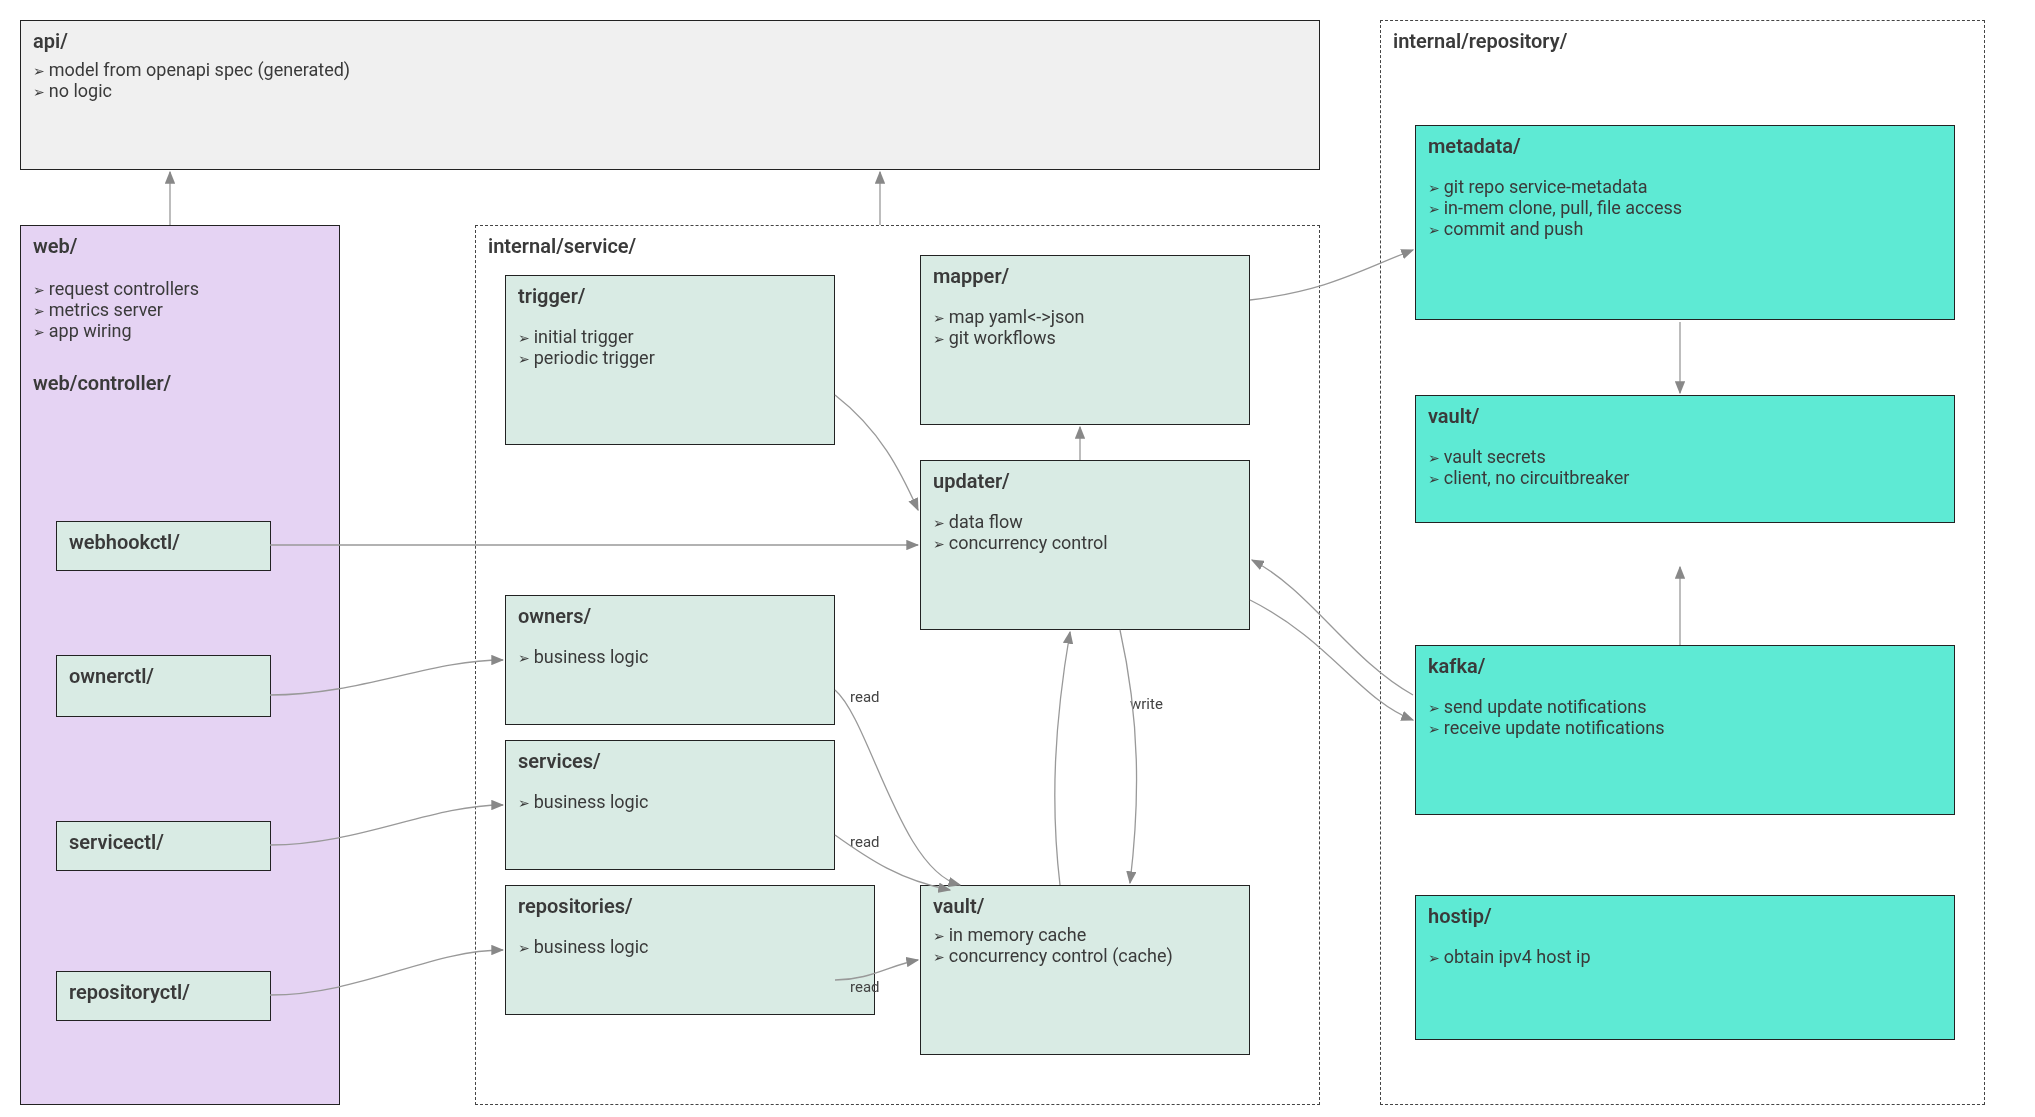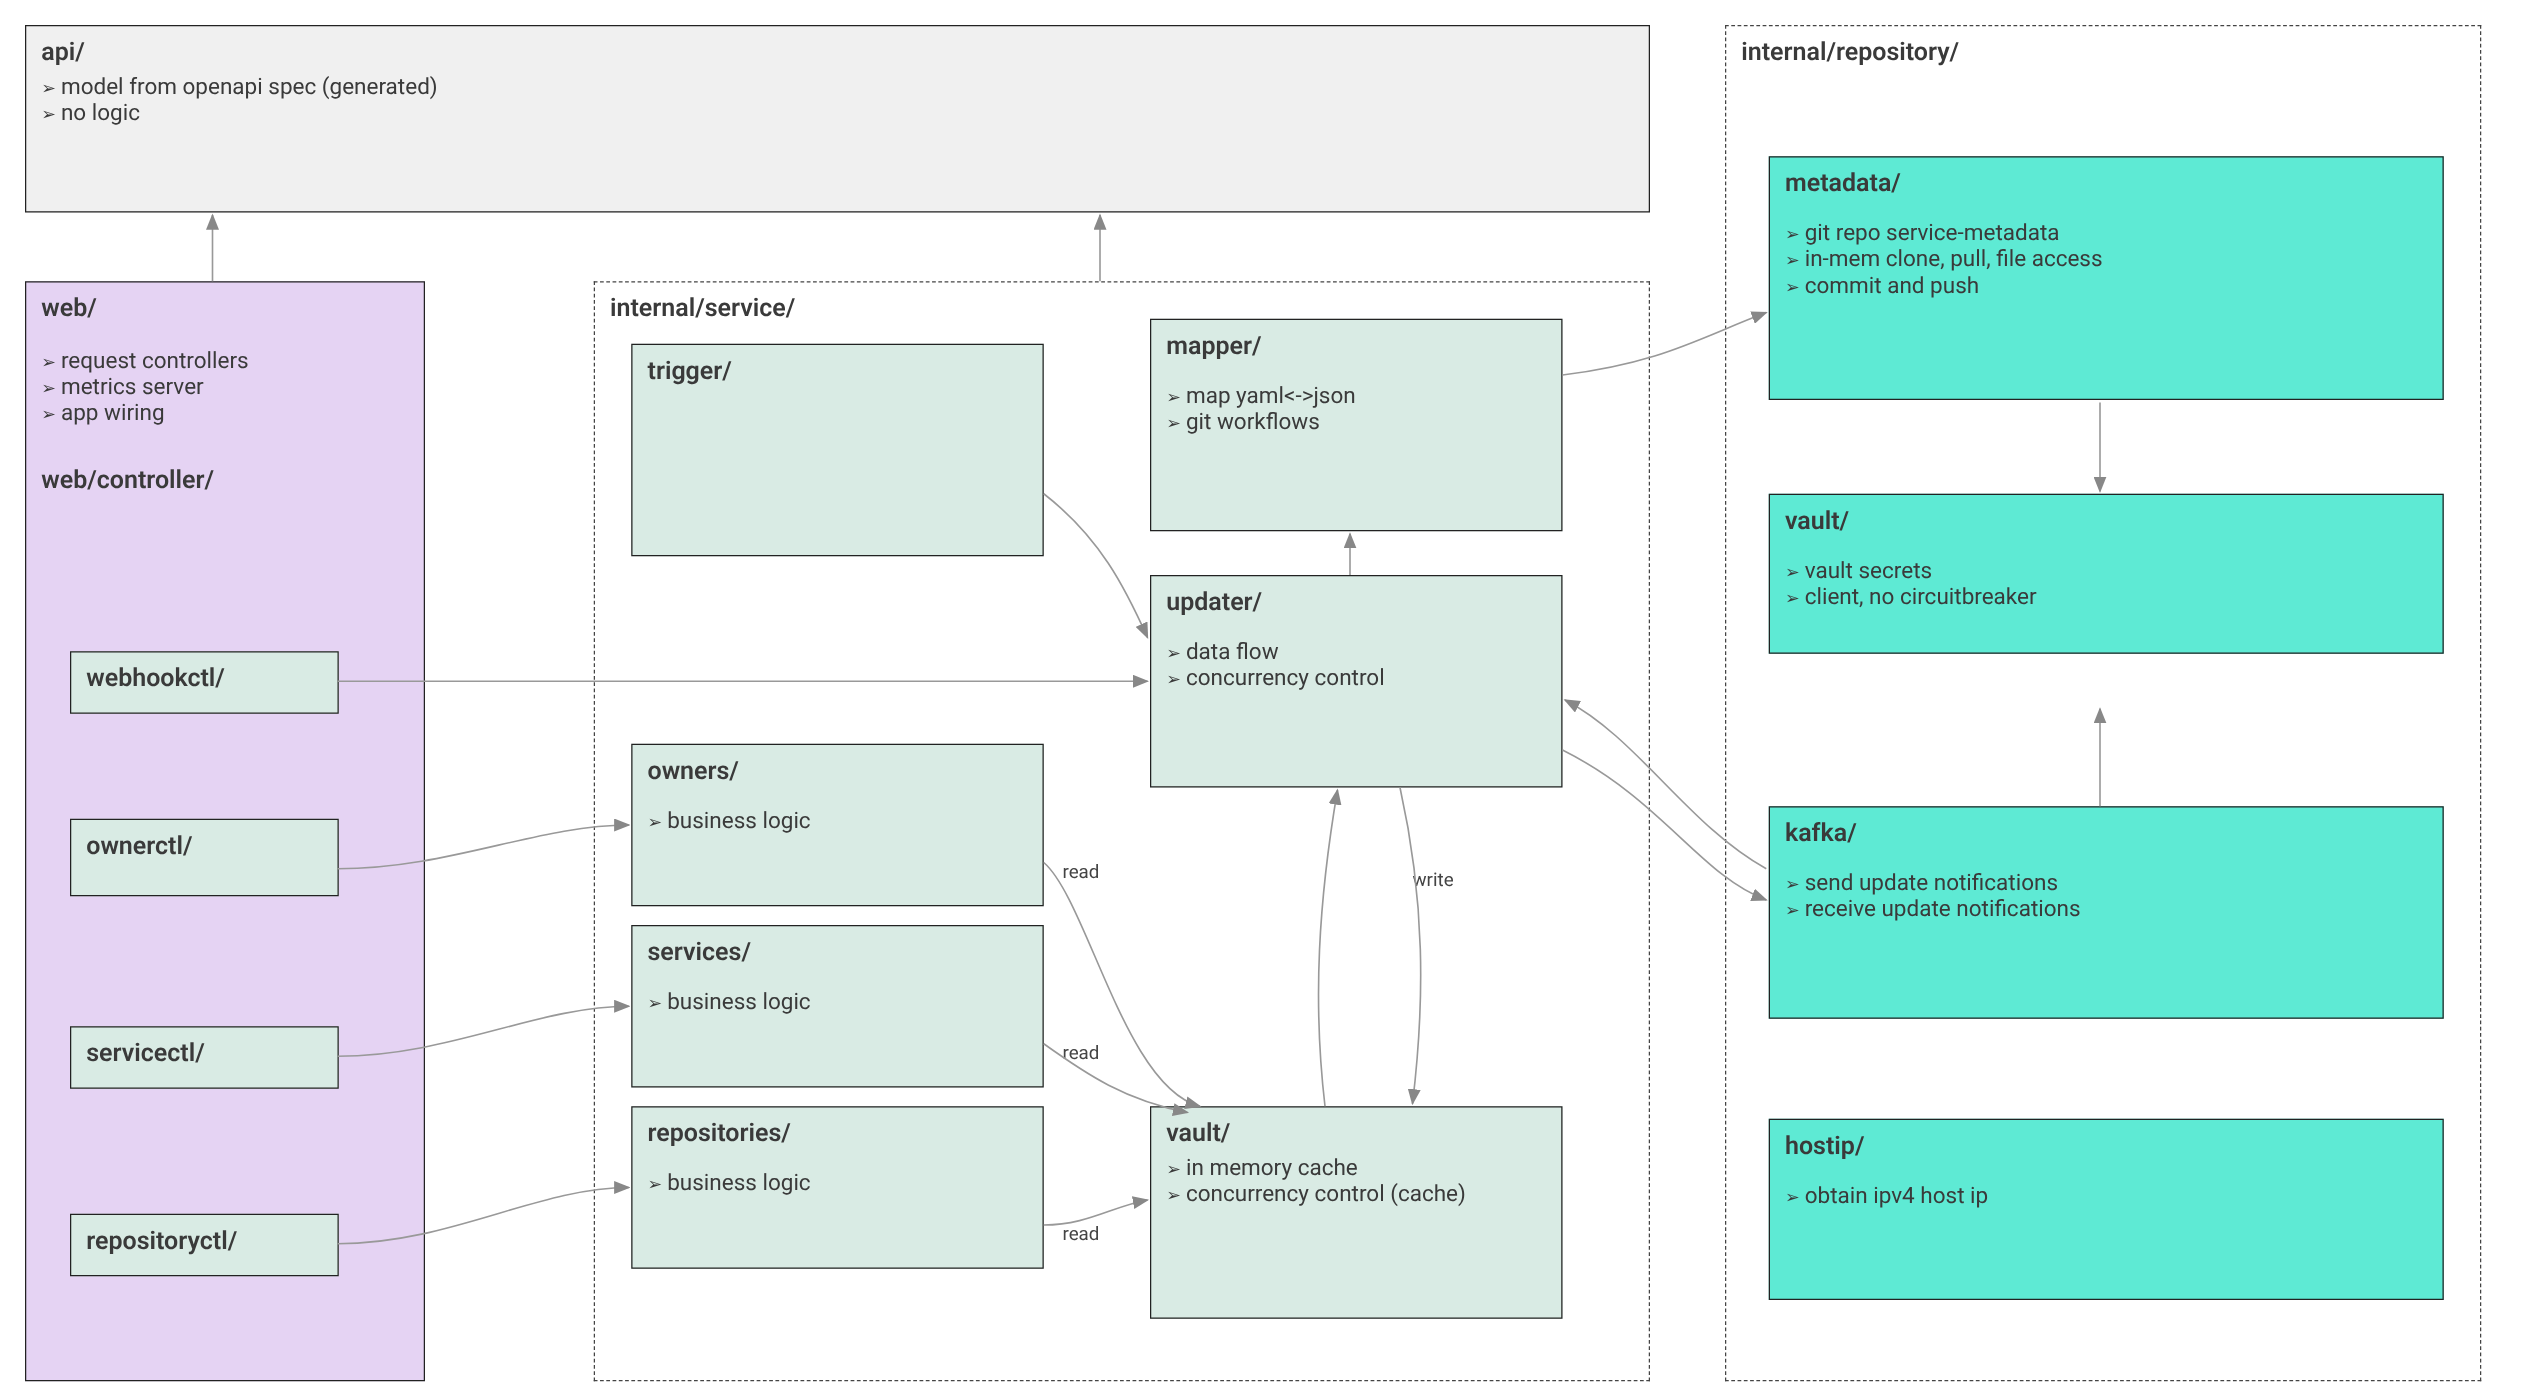--- a/index.html
+++ b/index.html
@@ -94,20 +94,24 @@
     <div class="title">repositoryctl/</div>
   </div>
 </div>
 
 <div class="container" style="left:475px; top:225px; width:845px; height:880px;">
   <div class="title">internal/service/</div>
 </div>
 
 <div class="box green" style="left:505px; top:275px; width:330px; height:170px;">
   <div class="title">trigger/</div>
+  <ul class="items" style="margin-top:18px">
+    <li>initial trigger</li>
+    <li>periodic trigger</li>
+  </ul>
 </div>
 
 <div class="box green" style="left:920px; top:255px; width:330px; height:170px;">
   <div class="title">mapper/</div>
   <ul class="items" style="margin-top:18px">
     <li>map yaml&lt;-&gt;json</li>
     <li>git workflows</li>
   </ul>
 </div>
 
@@ -126,21 +130,21 @@
   </ul>
 </div>
 
 <div class="box green" style="left:505px; top:740px; width:330px; height:130px;">
   <div class="title">services/</div>
   <ul class="items" style="margin-top:18px">
     <li>business logic</li>
   </ul>
 </div>
 
-<div class="box green" style="left:505px; top:885px; width:330px; height:130px;">
+<div class="box green" style="left:505px; top:885px; width:370px; height:130px;">
   <div class="title">repositories/</div>
   <ul class="items" style="margin-top:18px">
     <li>business logic</li>
   </ul>
 </div>
 
 <div class="box green" style="left:920px; top:885px; width:330px; height:170px;">
   <div class="title">vault/</div>
   <ul class="items">
     <li>in memory cache</li>

